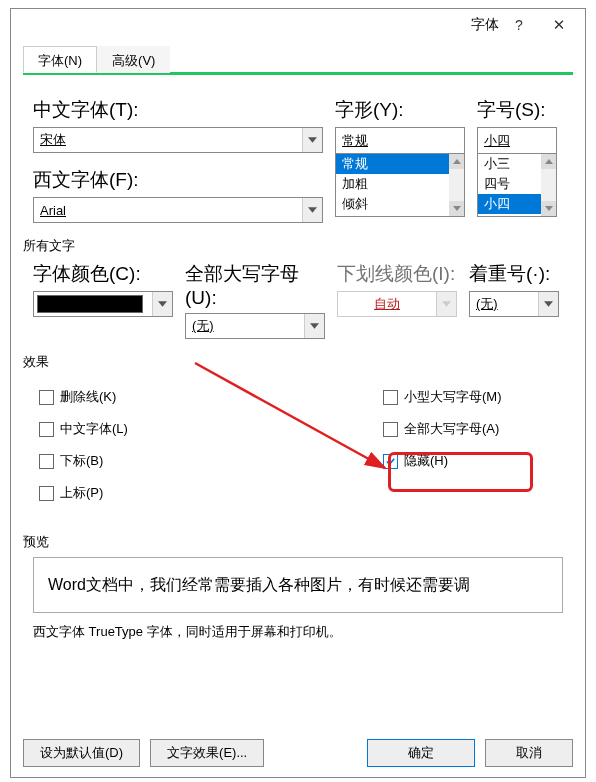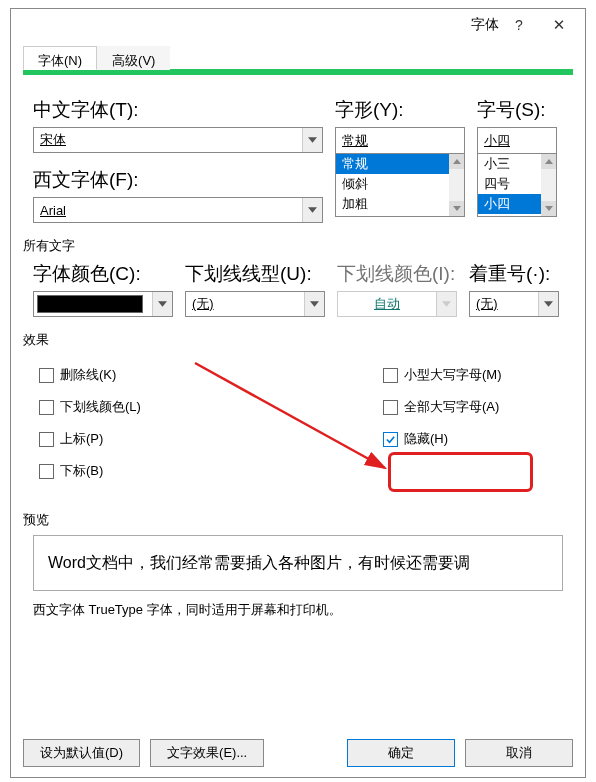--- a/index.html
+++ b/index.html
@@ -5,21 +5,21 @@
 * { box-sizing: border-box; margin: 0; padding: 0; }
 body { font-family: "Microsoft YaHei", "SimSun", sans-serif; font-size: 13px; background: #fff; width: 596px; height: 782px; position: relative; }
 .dialog { border: 1px solid #888; width: 576px; height: 770px; position: absolute; left: 10px; top: 8px; background: #fff; }
 .titlebar { height: 32px; display: flex; align-items: center; padding: 0 6px 0 10px; }
 .titlebar .title { flex: 1; font-size: 14px; text-align: right; }
 .titlebar .btn { width: 40px; height: 28px; display: flex; align-items: center; justify-content: center; font-size: 15px; color: #333; }
 .titlebar .btn.help { font-size: 14px; }
 
 .content { padding: 4px 12px 0 12px; }
 
-.tabs { display: flex; border-bottom: 6px solid #22c55e; height: 30px; }
+.tabs { display: flex; border-bottom: 3px solid #22c55e; height: 30px; }
 .tab { padding: 5px 14px 4px 14px; border: 1px solid transparent; border-bottom: none; position: relative; top: 1px; background: #f5f5f5; font-size: 13px; }
 .tab.active { border-color: #ccc; background: #fff; border-bottom: 1px solid #fff; }
 
 .panel { padding: 22px 10px 0 10px; }
 
 .row { display: flex; gap: 12px; }
 .col { display: flex; flex-direction: column; }
 .label { font-size: 19px; margin-bottom: 4px; }
 .label.disabled { color: #737373; }
 
@@ -98,22 +98,22 @@
           </div>
         </div>
 
         <div class="col" style="width:130px">
           <div class="label">字形(Y):</div>
           <div class="combo" style="border-bottom:none">
             <div class="txt">常规</div>
           </div>
           <div class="listbox" style="height:64px">
             <div class="item sel">常规</div>
+            <div class="item">加粗</div>
             <div class="item">倾斜</div>
-            <div class="item">加粗</div>
             <div class="scrollbar">
               <div class="sarrow">
                   <svg viewBox="0 0 10 6">
                     <path d="M5 0 L10 6 L0 6 Z" fill="#888"></path>
                   </svg>
                 </div>
               <div class="sarrow" style="position:absolute;bottom:0;left:0;right:0">
                   <svg viewBox="0 0 10 6">
                     <path d="M0 0 L10 0 L5 6 Z" fill="#888"></path>
                   </svg>
@@ -156,33 +156,33 @@
                 <div class="color-swatch"></div>
               </div>
             <div class="arrow">
                 <svg viewBox="0 0 10 6">
                   <path d="M0 0 L5 6 L10 0" fill="#555"></path>
                 </svg>
               </div>
           </div>
         </div>
         <div class="col" style="width:140px">
-          <div class="label">下划线线型(U):</div>
+          <div class="label">全部大写字母(U):</div>
           <div class="combo">
             <div class="txt">(无)</div>
             <div class="arrow">
                 <svg viewBox="0 0 10 6">
                   <path d="M0 0 L5 6 L10 0" fill="#555"></path>
                 </svg>
               </div>
           </div>
         </div>
         <div class="col" style="width:120px">
           <div class="label disabled">下划线颜色(I):</div>
-          <div class="combo" style="color:#0f766e;border-color:#ccc">
+          <div class="combo" style="color:#b91c1c;border-color:#ccc">
             <div class="txt" style="text-align:center">自动</div>
             <div class="arrow">
                 <svg viewBox="0 0 10 6">
                   <path d="M0 0 L5 6 L10 0" fill="#ccc"></path>
                 </svg>
               </div>
           </div>
         </div>
         <div class="col" style="width:90px">
           <div class="label">着重号(·):</div>
@@ -199,29 +199,29 @@
 
       <div class="section-label">效果</div>
       <div class="effects-cols">
         <div class="col" style="width:200px">
           <label class="checkbox">
               <span class="box"></span>
               <span>删除线(K)</span>
             </label>
           <label class="checkbox">
               <span class="box"></span>
-              <span>下划线颜色(L)</span>
+              <span>中文字体(L)</span>
+            </label>
+          <label class="checkbox">
+              <span class="box"></span>
+              <span>下标(B)</span>
             </label>
           <label class="checkbox">
               <span class="box"></span>
               <span>上标(P)</span>
-            </label>
-          <label class="checkbox">
-              <span class="box"></span>
-              <span>下标(B)</span>
             </label>
         </div>
         <div class="col" style="width:180px">
           <label class="checkbox">
               <span class="box"></span>
               <span>小型大写字母(M)</span>
             </label>
           <label class="checkbox">
               <span class="box"></span>
               <span>全部大写字母(A)</span>
@@ -241,21 +241,21 @@
       <div class="preview-box">Word文档中，我们经常需要插入各种图片，有时候还需要调</div>
       <div class="preview-note">西文字体 TrueType 字体，同时适用于屏幕和打印机。</div>
     </div>
   </div>
 
   <div class="footer">
     <button>设为默认值(D)</button>
     <button>文字效果(E)...</button>
     <div class="spacer"></div>
     <button class="primary" style="width:108px">确定</button>
-    <button style="width:108px">取消</button>
+    <button style="width:88px">取消</button>
   </div>
 </div>
 
 <div class="highlight-box" style="left:388px; top:452px; width:145px; height:40px;"></div>
 
 <svg class="arrow-annotation" style="left:190px; top:358px; width:210px; height:120px;">
   <defs>
       <marker id="ah" markerWidth="10" markerHeight="10" refX="8" refY="3" orient="auto">
         <path d="M0,0 L0,6 L9,3 z" fill="#e02020"></path>
       </marker>

